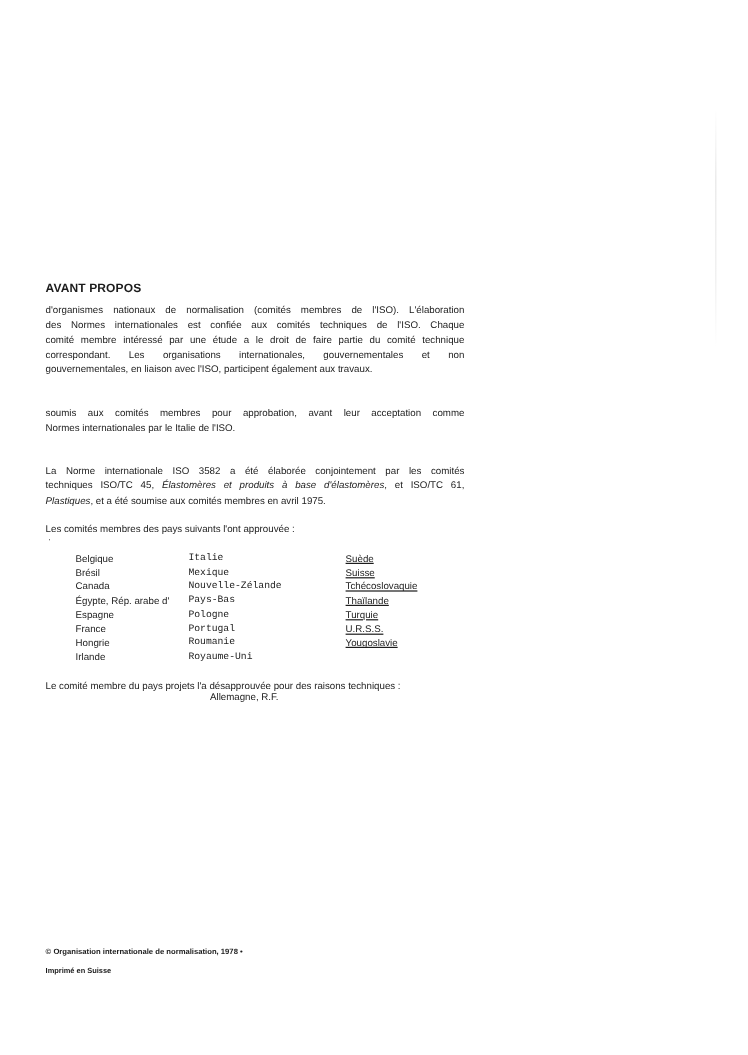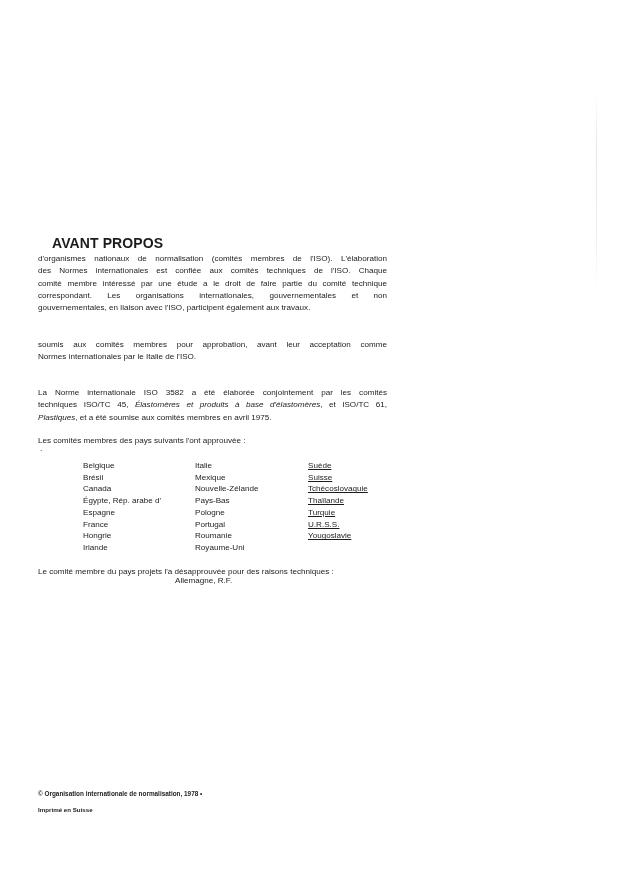--- a/index.html
+++ b/index.html
@@ -6,38 +6,38 @@
     body {
       width: 623px; height: 879px; background: #ffffff; position: relative; overflow: hidden;
       font-family: "Liberation Sans", sans-serif; color: #1c1c1c;
     }
     .page { position: absolute; left: 0; top: 0; width: 623px; height: 879px; }
     .edge-line {
       position: absolute; left: 596px; top: 90px; width: 1px; height: 200px;
       background: linear-gradient(#fff, #e6e6e6 30%, #ededed 70%, #fff);
     }
     .heading {
-      position: absolute; left: 52px; top: 235px; font-size: 14px; font-weight: bold;
+      position: absolute; left: 38px; top: 235px; font-size: 10px; font-weight: bold;
       letter-spacing: 0.1px;
     }
     .para {
       position: absolute; left: 38px; width: 349px; font-size: 8.1px; line-height: 12.3px;
       text-align: justify;
     }
     .para .ln { display: block; text-align: justify; text-align-last: justify; white-space: nowrap; }
     .para .ln.last { text-align-last: left; }
     .p1 { top: 253px; }
     .p2 { top: 339px; }
     .p3 { top: 387px; }
     .p4 { top: 435px; width: 330px; }
     .dot { position: absolute; left: 40px; top: 447px; font-size: 7px; }
     .countries { position: absolute; top: 460px; font-size: 8.1px; line-height: 11.7px; }
-    .countries div { white-space: nowrap; margin-left: 20px; }
+    .countries div { white-space: nowrap; }
     .col1 { left: 63px; }
-    .col2 { left: 175px; }
+    .col2 { left: 157px; font-family: Liberation Mono, monospace; }
     .col3 { left: 288px; text-decoration: underline; }
     .p5 { top: 566px; width: 350px; }
     .disapprover { position: absolute; left: 175px; top: 576px; font-size: 8.1px; }
     .footer-copy {
       position: absolute; left: 38px; top: 790px; font-size: 6.4px; font-weight: bold; white-space: nowrap;
     }
     .footer-print {
       position: absolute; left: 38px; top: 806px; font-size: 6.2px; font-weight: bold;
     }
     em { font-style: italic; }

